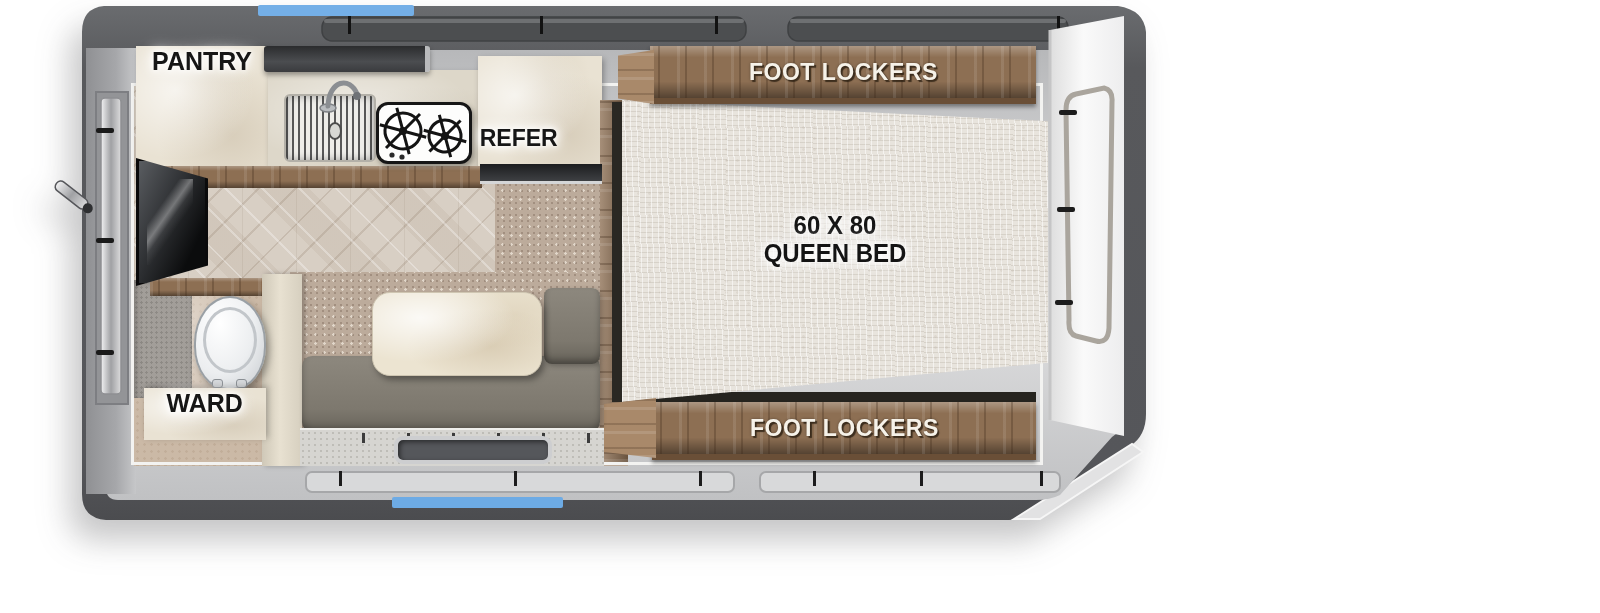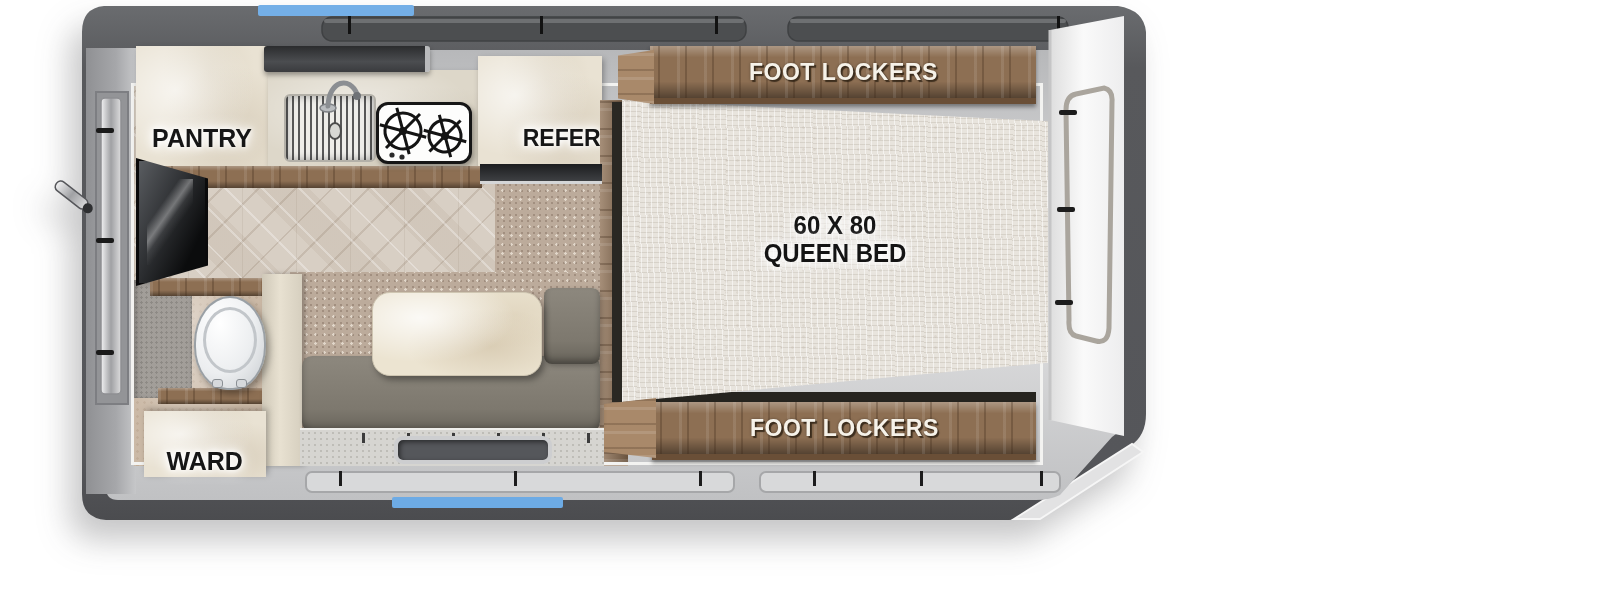--- a/index.html
+++ b/index.html
@@ -59,38 +59,38 @@
   
   .marble{background-color:#e9e2d3;
     background-image:
       radial-gradient(ellipse at 30% 35%,rgba(255,255,255,.65),transparent 60%),
       radial-gradient(ellipse at 72% 70%,rgba(188,173,148,.38),transparent 55%),
       radial-gradient(ellipse at 55% 20%,rgba(200,188,165,.30),transparent 45%);}
   .hood{position:absolute;left:264px;top:46px;width:166px;height:26px;z-index:21;border-radius:3px;
     background:linear-gradient(180deg,#2b2c2e,#4b4d50 60%,#3a3b3e);
     border-right:5px solid #b9babc;box-shadow:0 3px 5px rgba(0,0,0,.35);}
   .pantry{position:absolute;left:136px;top:46px;width:132px;height:126px;z-index:20;
-    display:flex;align-items:flex-end;justify-content:center;padding-bottom:18px;
+    display:flex;justify-content:center;padding-bottom:18px;
     box-shadow:2px 3px 6px rgba(0,0,0,.30);}
   .counter{position:absolute;left:268px;top:70px;width:214px;height:98px;z-index:20;
     background-color:#ddd7c9;
     background-image:radial-gradient(ellipse at 40% 40%,rgba(255,255,255,.5),transparent 65%),
       radial-gradient(ellipse at 75% 75%,rgba(170,160,140,.35),transparent 55%);
     box-shadow:2px 3px 6px rgba(0,0,0,.28);}
   .sink{position:absolute;left:284px;top:94px;width:92px;height:68px;z-index:22;border-radius:6px;
     background-color:#eeede9;
     background-image:repeating-linear-gradient(90deg,#585858 0 2px,rgba(238,237,233,.9) 2px 6px);
     border:2px solid #b3b0a8;box-shadow:inset 0 0 8px rgba(0,0,0,.35);}
   .sink::after{content:"";position:absolute;left:42px;top:26px;width:10px;height:14px;border-radius:50%;
     border:2px solid #4c4c4c;background:#d8d8d4;}
   .faucet{position:absolute;left:316px;top:64px;width:52px;height:50px;z-index:23;}
   .stove{position:absolute;left:376px;top:102px;width:96px;height:62px;z-index:22;border-radius:12px;
     background:#fdfdfc;border:3px solid #161616;box-shadow:2px 3px 5px rgba(0,0,0,.3);}
   .refer{position:absolute;left:478px;top:56px;width:124px;height:112px;z-index:20;
-    display:flex;align-items:flex-end;justify-content:flex-end;padding-bottom:16px;
+    display:flex;align-items:flex-end;justify-content:flex-start;padding-bottom:16px;
     box-shadow:2px 3px 6px rgba(0,0,0,.30);}
   .fridge-edge{position:absolute;left:480px;top:164px;width:122px;height:20px;z-index:21;
     background:linear-gradient(180deg,#1c1d1f,#3e4043);border-bottom:3px solid #d5d6d7;}
   .wood-counter-strip{position:absolute;left:136px;top:166px;width:346px;height:22px;z-index:20;}
   .wood-vstrip{position:absolute;left:600px;top:100px;width:28px;height:362px;z-index:20;}
 
   
   .band{z-index:21;display:flex;align-items:center;justify-content:center;
     border-bottom:6px solid #6a4f37;box-shadow:0 3px 4px rgba(0,0,0,.4);}
   .band-top{position:absolute;left:650px;top:46px;width:386px;height:58px;}
@@ -112,22 +112,22 @@
     clip-path:polygon(0 0,100% 7%,100% 87%,0 100%);
     display:flex;align-items:center;justify-content:center;text-decoration:underline;}
   .bed-label{position:absolute;left:50%;top:46%;transform:translate(-50%,-50%) scaleX(.96);
     text-align:center;font-weight:bold;font-size:25px;line-height:28px;color:#141414;
     text-shadow:0 0 6px #fff,0 0 10px #fff,0 0 16px #fff,0 0 22px rgba(255,255,255,.95);}
 
   
   .bath-wall-r{position:absolute;left:262px;top:274px;width:40px;height:192px;z-index:22;
     background:linear-gradient(90deg,#cfc8b8,#e8e1d1 45%,#d6cfbf);
     box-shadow:3px 0 5px rgba(0,0,0,.25);}
-  .ward{position:absolute;left:144px;top:411px;width:122px;height:66px;z-index:23;
-    display:flex;align-items:flex-end;justify-content:center;
+  .ward{position:absolute;left:144px;top:388px;width:122px;height:52px;z-index:23;
+    display:flex;align-items:flex-start;justify-content:center;
     box-shadow:2px -2px 6px rgba(0,0,0,.25);}
   .toilet{position:absolute;left:194px;top:296px;width:74px;height:98px;z-index:23;}
   .bowl{position:absolute;left:0;top:0;width:72px;height:94px;border-radius:50% 50% 46% 46%;
     background:radial-gradient(ellipse at 35% 28%,#ffffff,#eceef0 55%,#c7cbcf);
     border:2px solid #9aa0a5;box-shadow:3px 4px 7px rgba(0,0,0,.35);}
   .seat{position:absolute;left:9px;top:11px;width:54px;height:66px;border-radius:50%;
     border:3px solid #c2c6ca;}
   .hinge-l,.hinge-r{position:absolute;bottom:6px;width:11px;height:9px;border-radius:3px;
     background:#d6d9dc;border:1px solid #8a8f94;}
   .hinge-l{left:18px;} .hinge-r{left:42px;}

